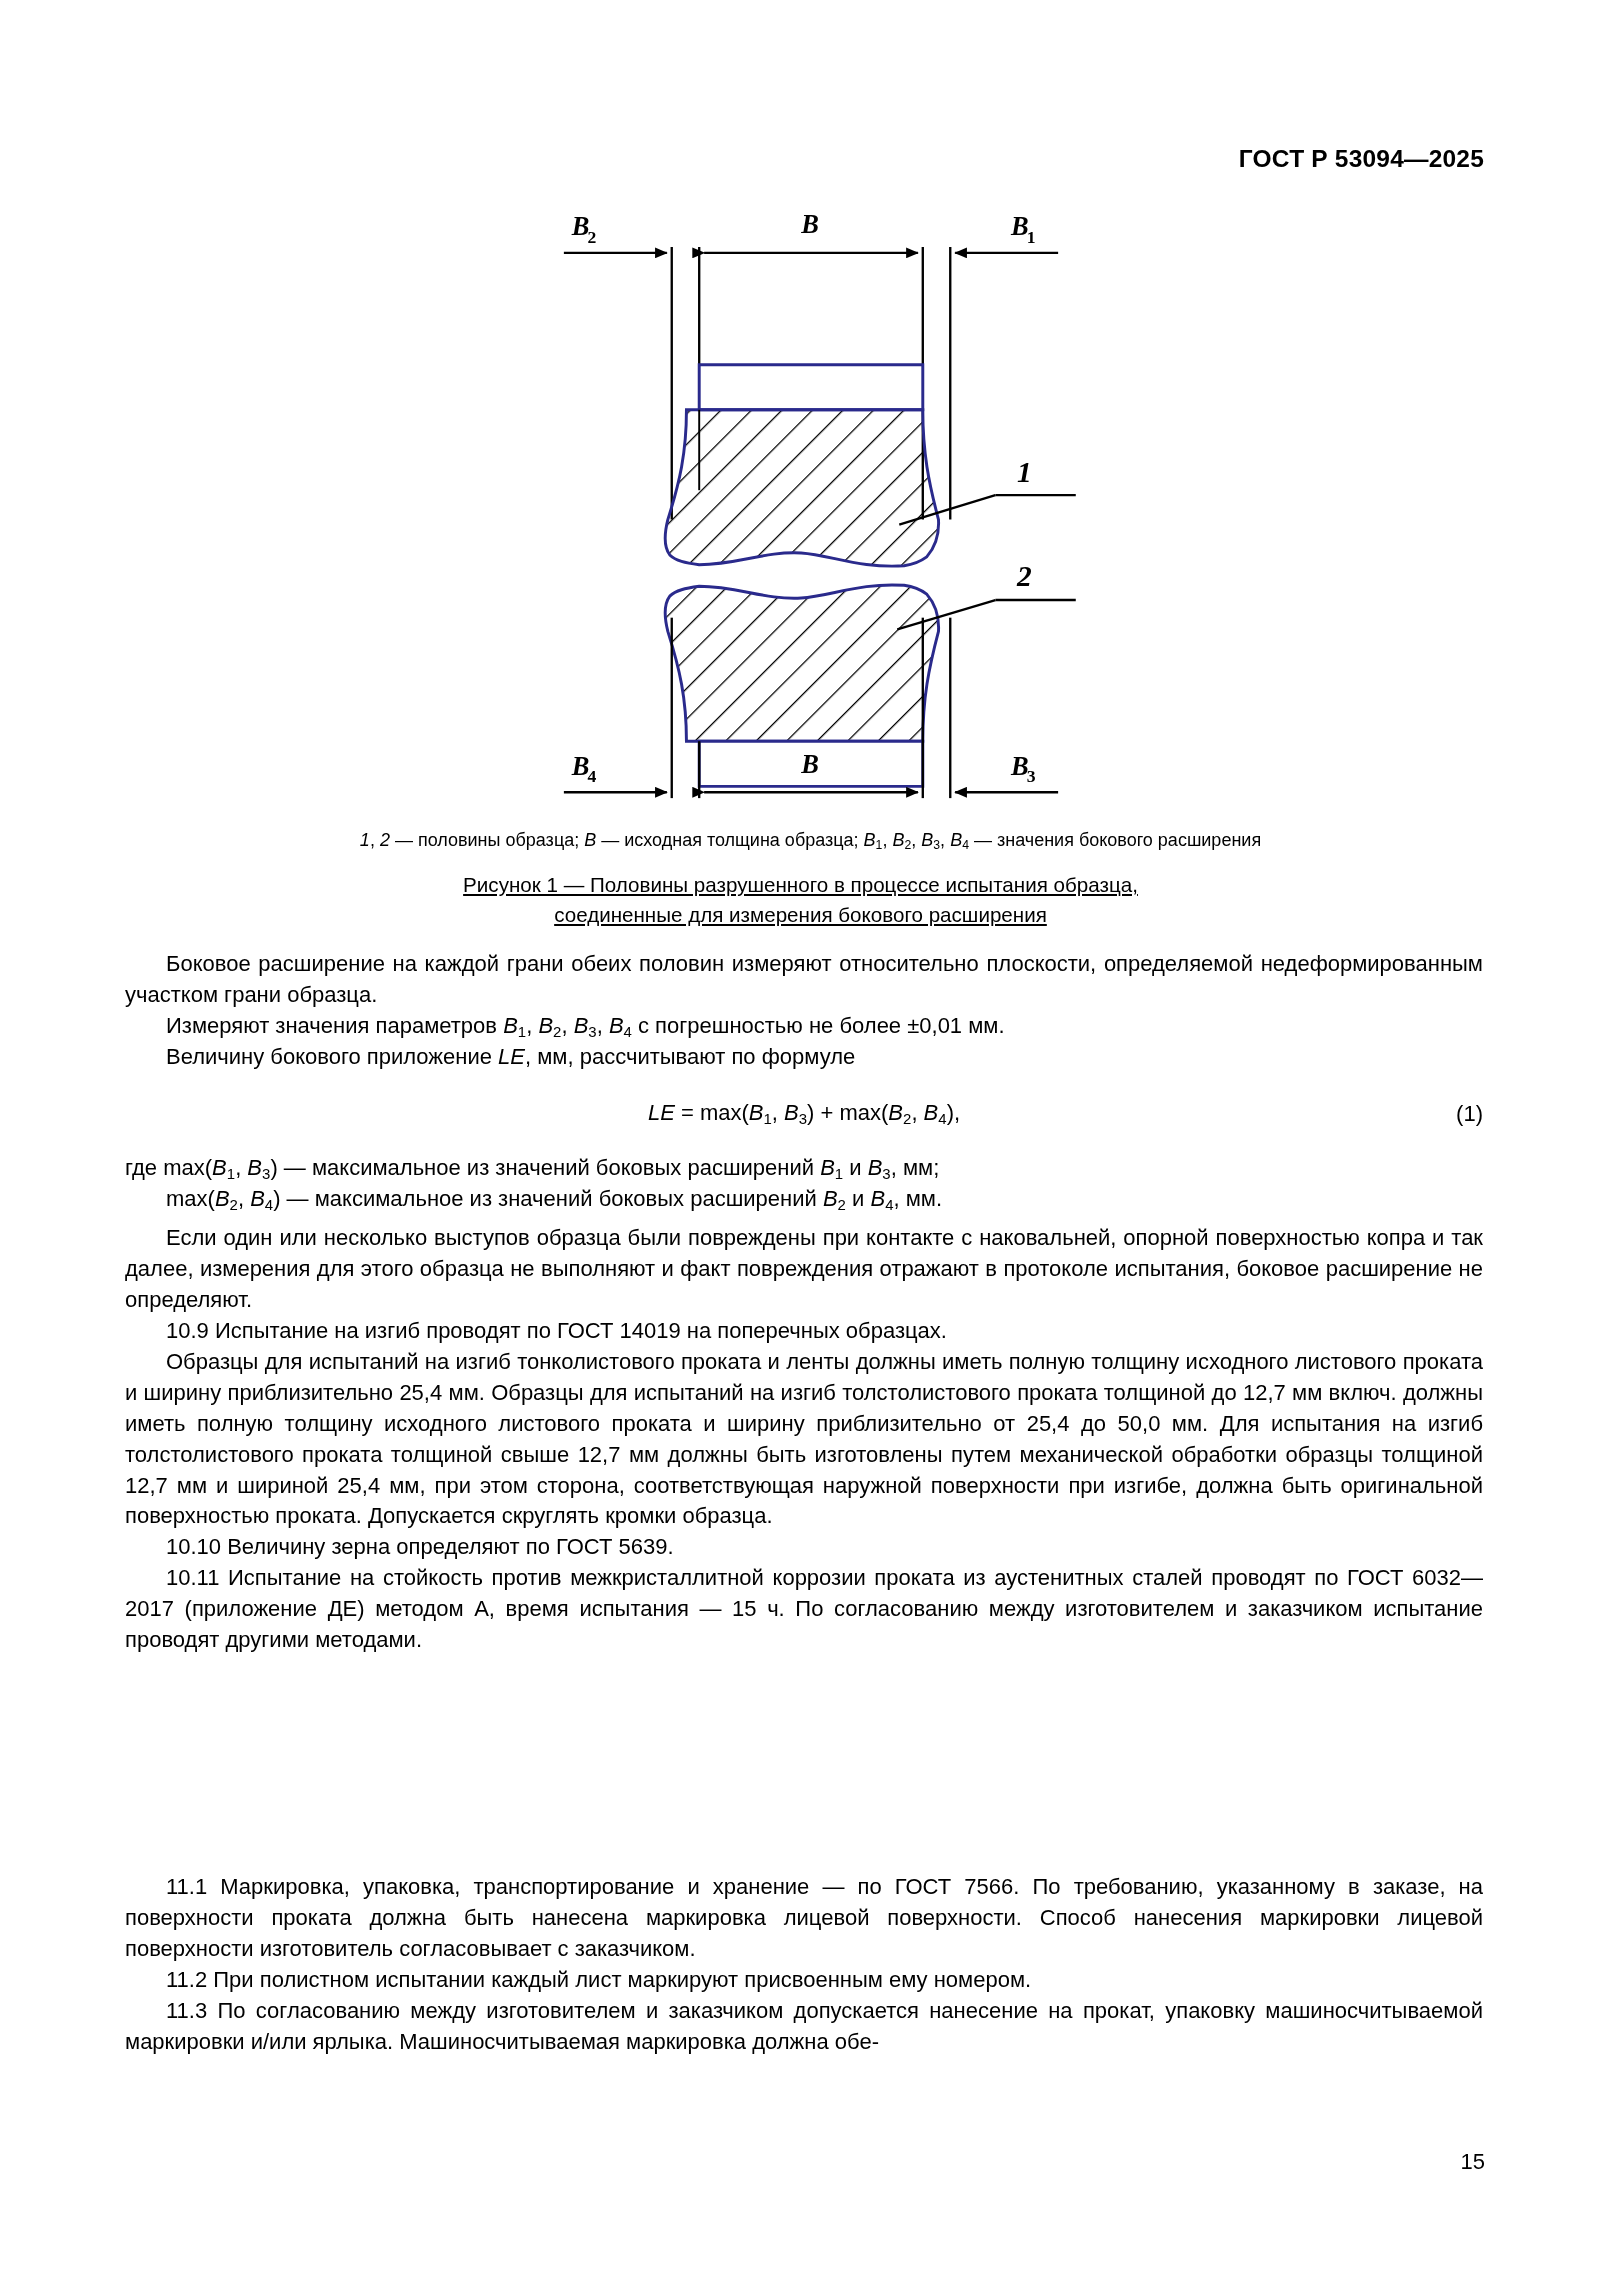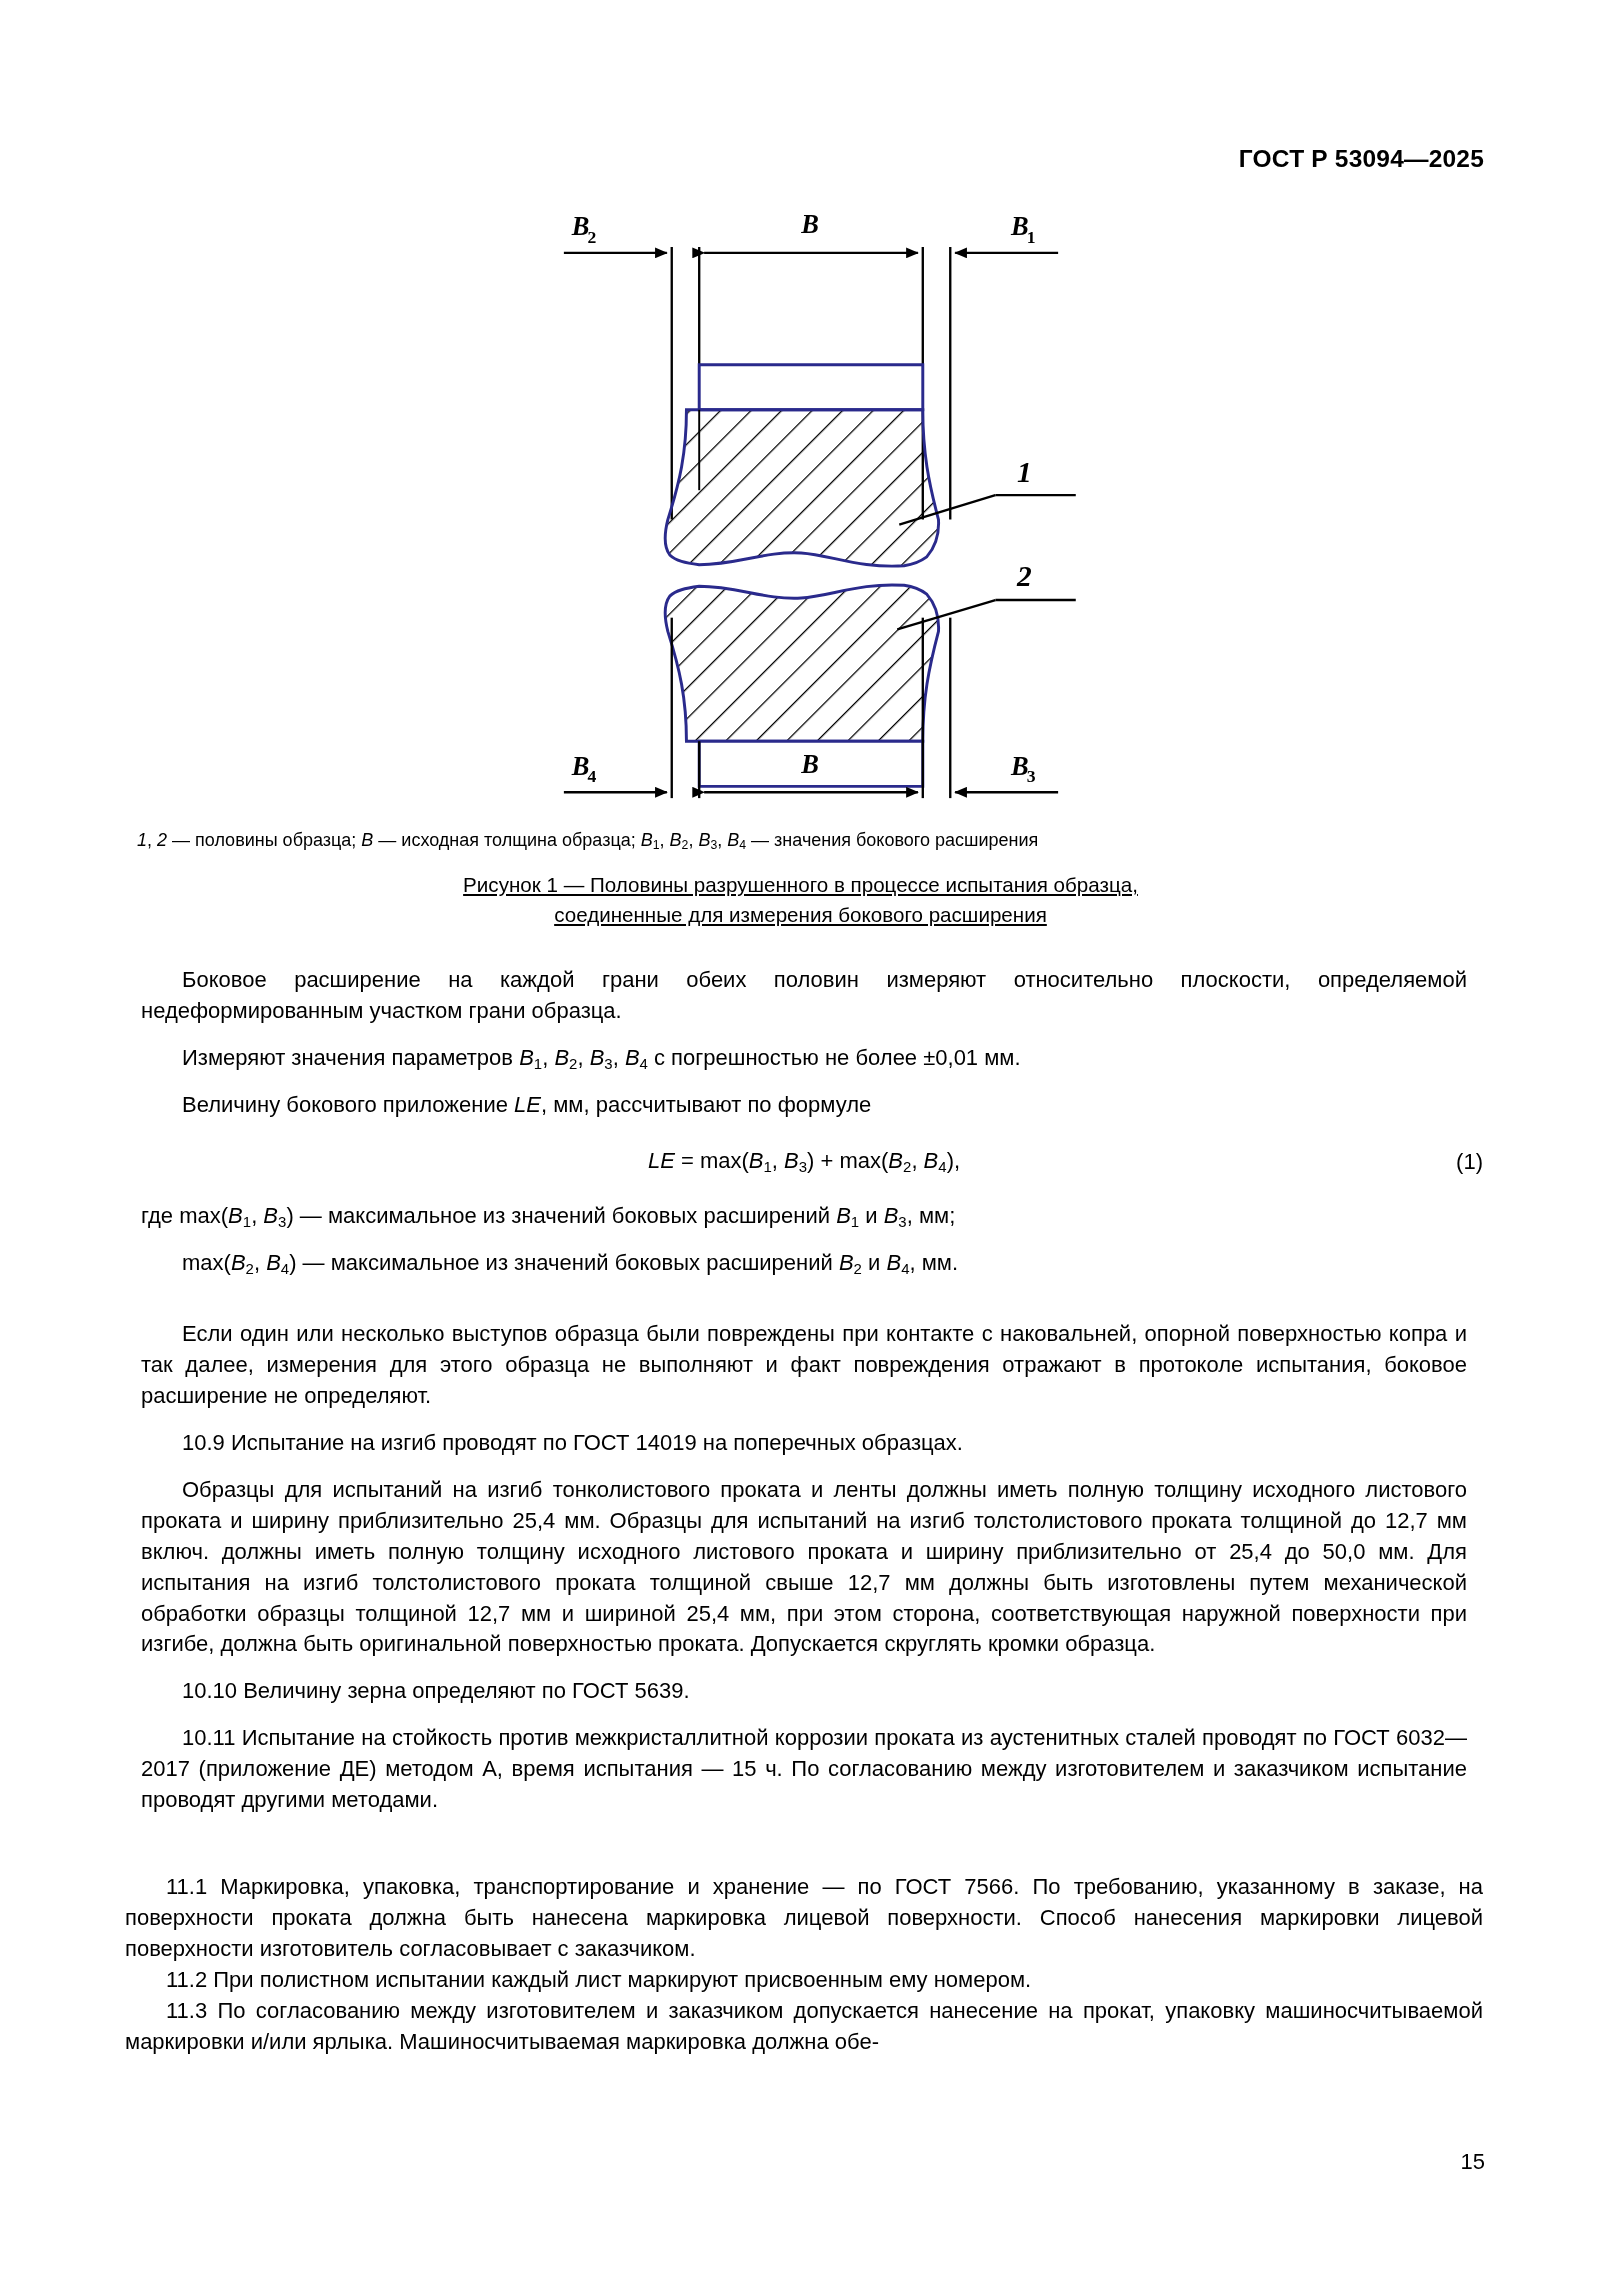--- a/index.html
+++ b/index.html
@@ -41,20 +41,21 @@
     display: block;
     margin: 0 auto;
   }
 
   
   .fig-legend {
     position: absolute;
     top: 828px;
     left: 137px;
     width: 1347px;
+    text-align: center;
     font-size: 18px;
     line-height: 1.35;
   }
   .fig-title {
     position: absolute;
     top: 870px;
     left: 127px;
     width: 1347px;
     text-align: center;
     font-size: 20.6px;
@@ -65,21 +66,21 @@
   
   .body {
     position: absolute;
     top: 949px;
     left: 125px;
     width: 1358px;
     font-size: 22px;
     line-height: 1.405;
   }
   .body p {
-    margin: 16px;
+    margin: 0;
     text-align: justify;
     text-justify: inter-word;
   }
   .body p.ind { text-indent: 41px; }
   .body p.noind { text-indent: 0; }
 
   .formula-row {
     display: flex;
     align-items: center;
     justify-content: center;

